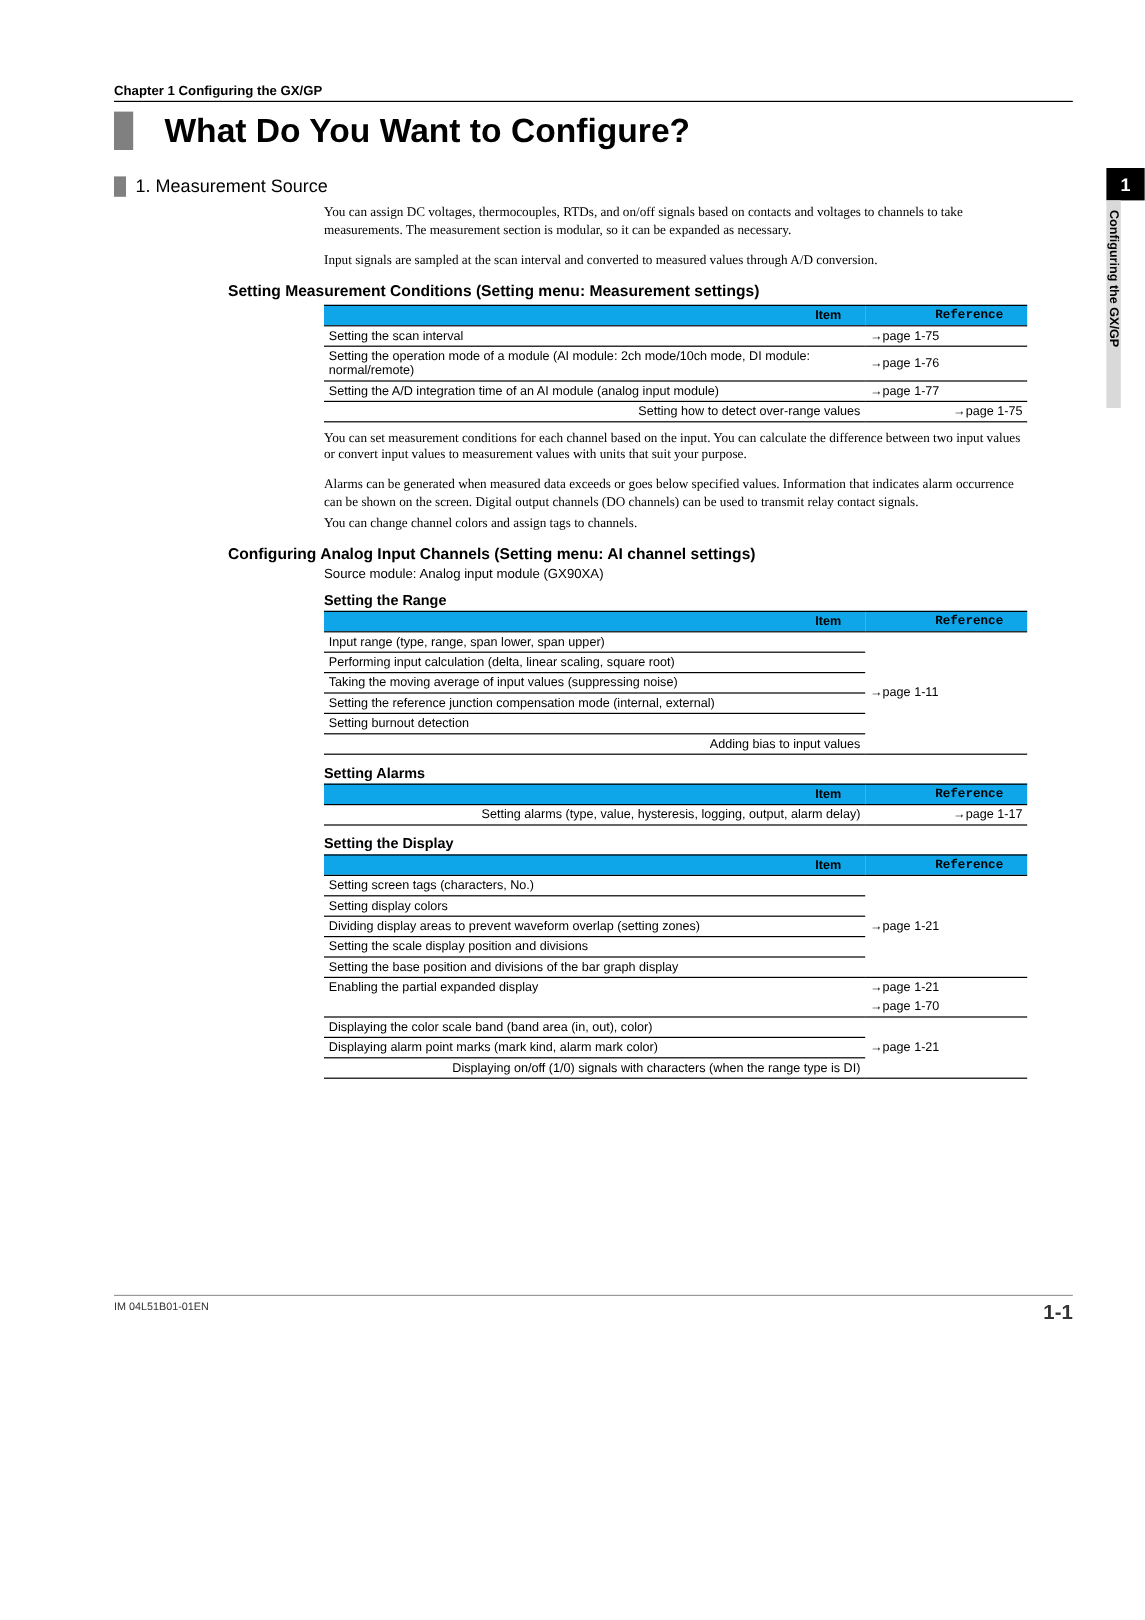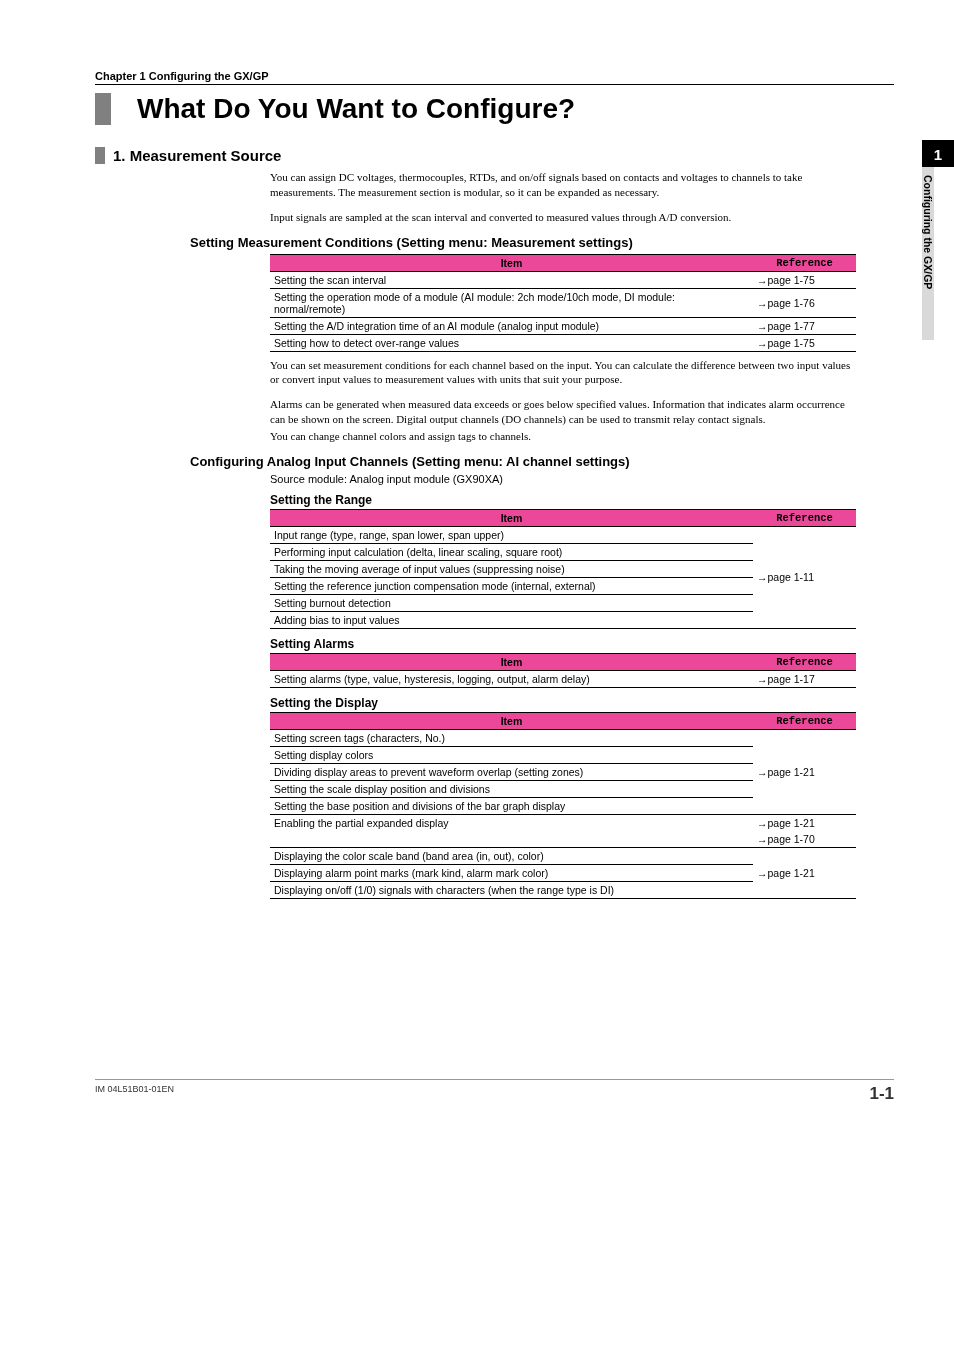--- a/index.html
+++ b/index.html
@@ -61,21 +61,21 @@
   }
   .h2-wrap {
     border-left: 10px solid #808080;
     padding-left: 8px;
     display: flex;
     align-items: center;
     margin: 14px 0 6px 0;
   }
   .h2 {
     font-size: 15px;
-    font-weight: bold;
+    font-weight: normal;
   }
   .body-text {
     font-size: 11px;
     line-height: 1.35;
     margin-left: 175px;
     margin-right: 38px;
     margin-bottom: 10px;
     font-family: Liberation Serif, serif;
   }
   .h3 {
@@ -101,40 +101,40 @@
     margin-bottom: 6px;
   }
   table.ref-table {
     border-collapse: collapse;
     width: calc(100% - 175px - 38px);
     margin-left: 175px;
     font-size: 10.5px;
     margin-bottom: 6px;
   }
   table.ref-table th {
-    background: #ec4899;
-    text-align: center;
-    font-weight: bold;
-    padding: 2px 0;
+    background: #0ea5e9;
+    text-align: right;
+    font-weight: bold;
+    padding: 2px 20px;
     border-top: 1px solid #000;
     border-bottom: 1px solid #000;
   }
   table.ref-table td {
     padding: 2px 4px;
     vertical-align: middle;
   }
   table.ref-table td.item-cell {
     border-bottom: 1px solid #000;
   }
   table.ref-table td.ref-cell {
     border-bottom: 1px solid #000;
     white-space: nowrap;
     width: 95px;
   }
-  table.ref-table tr.last td { border-bottom: 1.2px solid #000; }
+  table.ref-table tr.last td { border-bottom: 1.2px solid #000; text-align: right; }
   table.ref-table th.ref-col { width: 95px; font-family: Liberation Mono, monospace; }
   .footer {
     display: flex;
     justify-content: space-between;
     font-size: 9px;
     color: #333;
     border-top: 1px solid #999;
     margin-top: 180px;
     padding-top: 4px;
   }

